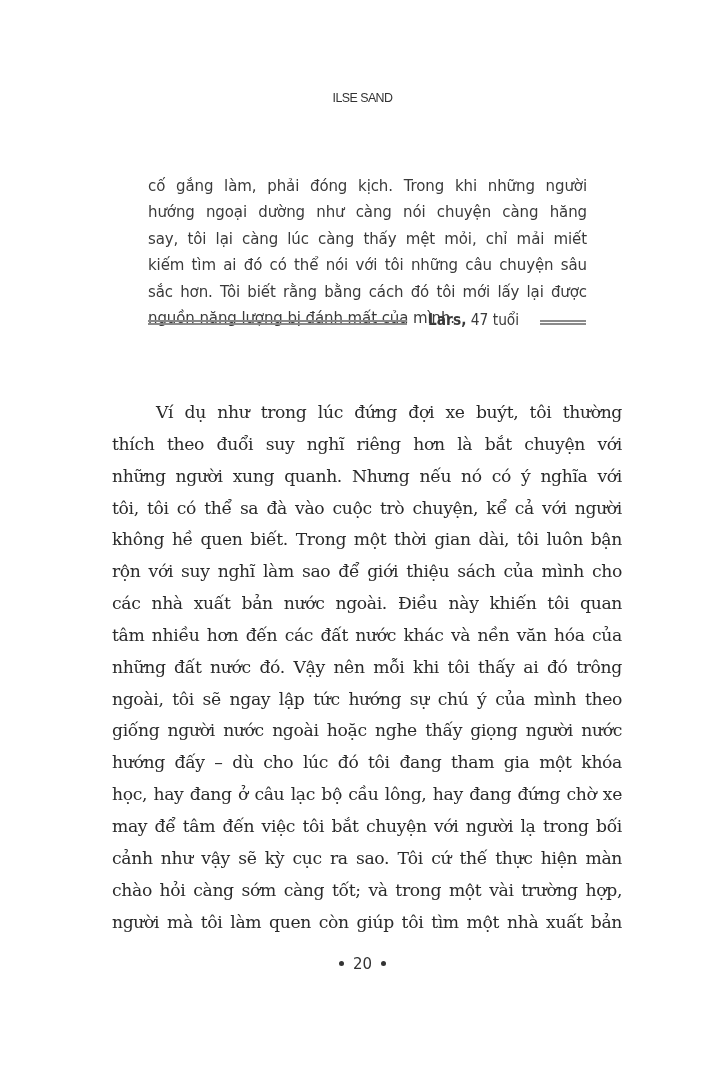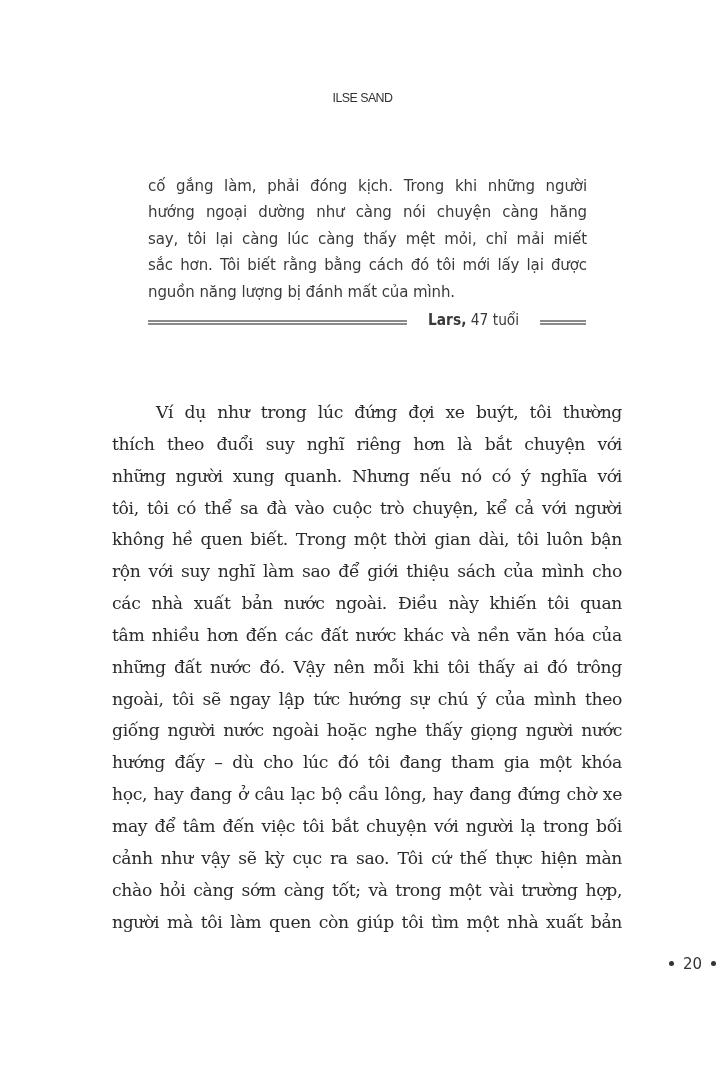--- a/index.html
+++ b/index.html
@@ -28,34 +28,35 @@
     }
     .attr-name { font-weight: bold; }
     .body-text {
       position: absolute; top: 381px; left: 112px; width: 510px;
       font-family: "DejaVu Serif", serif; font-size: 17.2px; line-height: 31.85px;
       color: #2a2a2a; letter-spacing: -0.35px; margin-top: 16px;
     }
     .bline { display: block; text-align: justify; text-align-last: justify; white-space: nowrap; height: 31.85px; }
     .bline.indent { padding-left: 44px; }
     .folio {
-      position: absolute; top: 955px; left: 0; width: 725px; text-align: right;
+      position: absolute; top: 955px; left: 0; width: 725px; text-align: center;
       font-family: "DejaVu Sans", sans-serif; font-size: 15px; color: #333;
     }
     .folio .dot { display: inline-block; width: 5px; height: 5px; border-radius: 50%; background: #333; vertical-align: middle; margin: 0 9px; position: relative; top: -1px; }
   </style>
 </head>
 <body>
 
 <div class="running-head">ILSE SAND</div>
 
 <div class="quote">
   <span class="jline">cố gắng làm, phải đóng kịch. Trong khi những người</span>
   <span class="jline">hướng ngoại dường như càng nói chuyện càng hăng</span>
   <span class="jline">say, tôi lại càng lúc càng thấy mệt mỏi, chỉ mải miết</span>
+  <span class="jline">kiếm tìm ai đó có thể nói với tôi những câu chuyện sâu</span>
   <span class="jline">sắc hơn. Tôi biết rằng bằng cách đó tôi mới lấy lại được</span>
   <span class="jline last">nguồn năng lượng bị đánh mất của mình.</span>
 </div>
 
 <div class="attribution">
   <div class="rule left"></div>
   <div class="attr-text">
     <span class="attr-name">Lars,</span><span> 47 tuổi</span>
   </div>
   <div class="rule right"></div>

